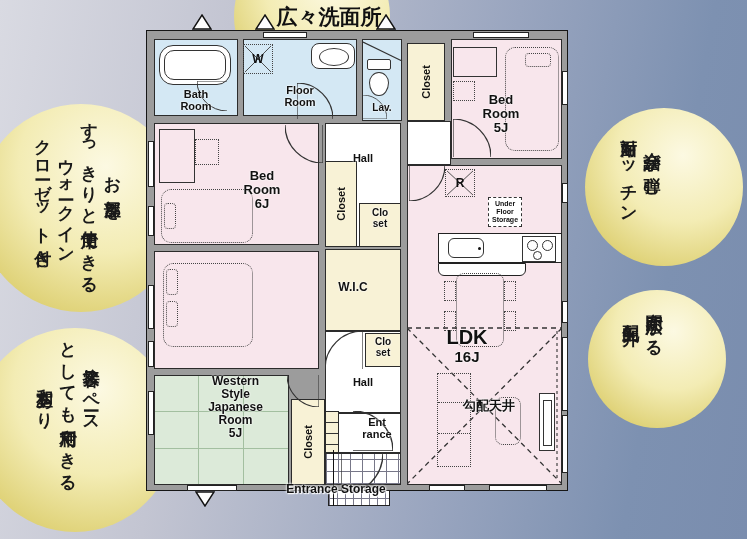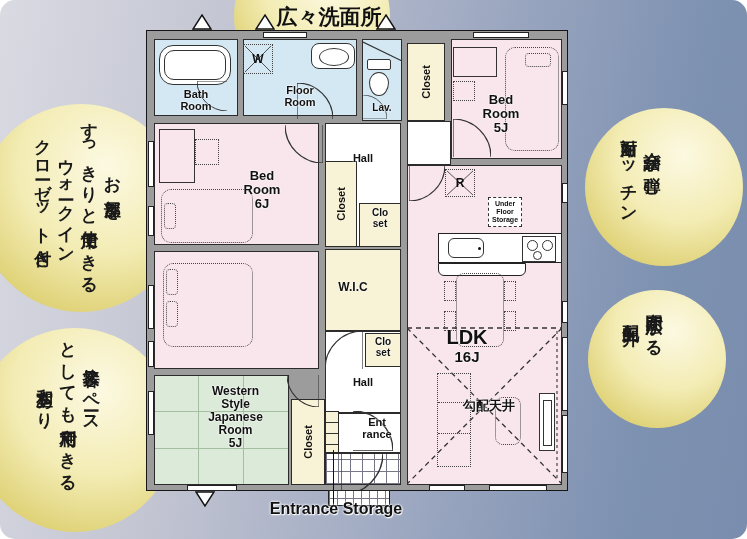--- a/index.html
+++ b/index.html
@@ -1,18 +1,18 @@
 <!DOCTYPE html>
 <html><head>
 <meta charset="utf-8">
 <style>
   html,body{margin:0;padding:0}
   .stage{position:relative;width:747px;height:539px;overflow:hidden;
     font-family:"Liberation Sans","DejaVu Sans",sans-serif;
-    background:linear-gradient(100deg,#d9dae2 0%,#c3c5d2 28%,#99a5bf 62%,#7d91b1 85%,#7a8dae 100%);border-radius:15px;}
+    background:linear-gradient(100deg,#d9dae2 0%,#c3c5d2 28%,#99a5bf 62%,#7d91b1 85%,#7a8dae 100%);}
   .circle{position:absolute;border-radius:50%;
     background:radial-gradient(circle at 62% 30%,#fcf9e2 0%,#f3ecb4 45%,#d2c150 100%);}
   .vtext{position:absolute;writing-mode:vertical-rl;text-orientation:upright;
     font-weight:bold;color:#191919;font-size:17px;letter-spacing:2px;line-height:1.25}
   .vtext div{margin:0 2px}
   .plan{position:absolute;left:146px;top:30px;width:422px;height:461px;
     background:#9c9c9c;border:1px solid #161616;box-sizing:border-box}
   .room{position:absolute;border:1px solid #2b2b2b;box-sizing:border-box}
   .pink{background:#f8e6ec}.blue{background:#d4e8f4}.cream{background:#f8f2d6}
   .green{background:#dcead9}.white{background:#ffffff}
@@ -240,21 +240,21 @@
     <div class="rlabel" style="left:178px;top:122px;width:76px;font-size:11px">Hall</div>
     <div class="rlabel" style="left:212px;top:177px;width:42px;font-size:10px">Clo
 set</div>
     <div class="rlabel" style="left:178px;top:250px;width:56px;font-size:12px">W.I.C</div>
     <div class="rlabel" style="left:218px;top:306px;width:36px;font-size:10px">Clo
 set</div>
     <div class="rlabel" style="left:178px;top:346px;width:76px;font-size:11px">Hall</div>
     <div class="rlabel" style="left:285px;top:296px;width:70px;font-size:20px">LDK</div>
     <div class="rlabel" style="left:285px;top:318px;width:70px;font-size:15px">16J</div>
     <div class="rlabel" style="left:300px;top:368px;width:84px;font-size:13px">勾配天井</div>
-    <div class="rlabel" style="left:7px;top:354px;width:163px;font-size:12px">Western
+    <div class="rlabel" style="left:7px;top:344px;width:163px;font-size:12px">Western
 Style
 Japanese
 Room
 5J</div>
     <div class="rlabel" style="left:206px;top:386px;width:48px;font-size:11px">Ent
 rance</div>
 
     <div class="vwrap" style="left:260px;top:12px;width:38px;height:78px">
         <span>Closet</span>
       </div>
@@ -275,16 +275,16 @@
   <svg style="position:absolute;left:376px;top:14px" width="20" height="16" viewBox="0 0 20 16">
       <polygon points="10,1 19,15 1,15" fill="#fdfdfd" stroke="#111" stroke-width="1.4"></polygon>
     </svg>
   <svg style="position:absolute;left:195px;top:491px;transform:rotate(180deg)" width="20" height="16" viewBox="0 0 20 16">
       <polygon points="10,1 19,15 1,15" fill="#fdfdfd" stroke="#111" stroke-width="1.4"></polygon>
     </svg>
 
   <div class="tile" style="position:absolute;left:328px;top:490px;width:62px;height:16px;border:1px solid #222;box-sizing:border-box;background-size:8px 8px"></div>
 
   <div class="line" style="left:333px;top:450px;width:1px;height:56px"></div>
-  <div class="rlabel" style="left:266px;top:500px;width:140px;font-size:16px;text-shadow:0 0 2px #fff,0 0 3px #fff,1px 1px 1px #fff">Entrance Storage</div>
+  <div class="rlabel" style="left:266px;top:483px;width:140px;font-size:12px;text-shadow:0 0 2px #fff,0 0 3px #fff,1px 1px 1px #fff">Entrance Storage</div>
 
 
 </div>
 
 </body></html>

